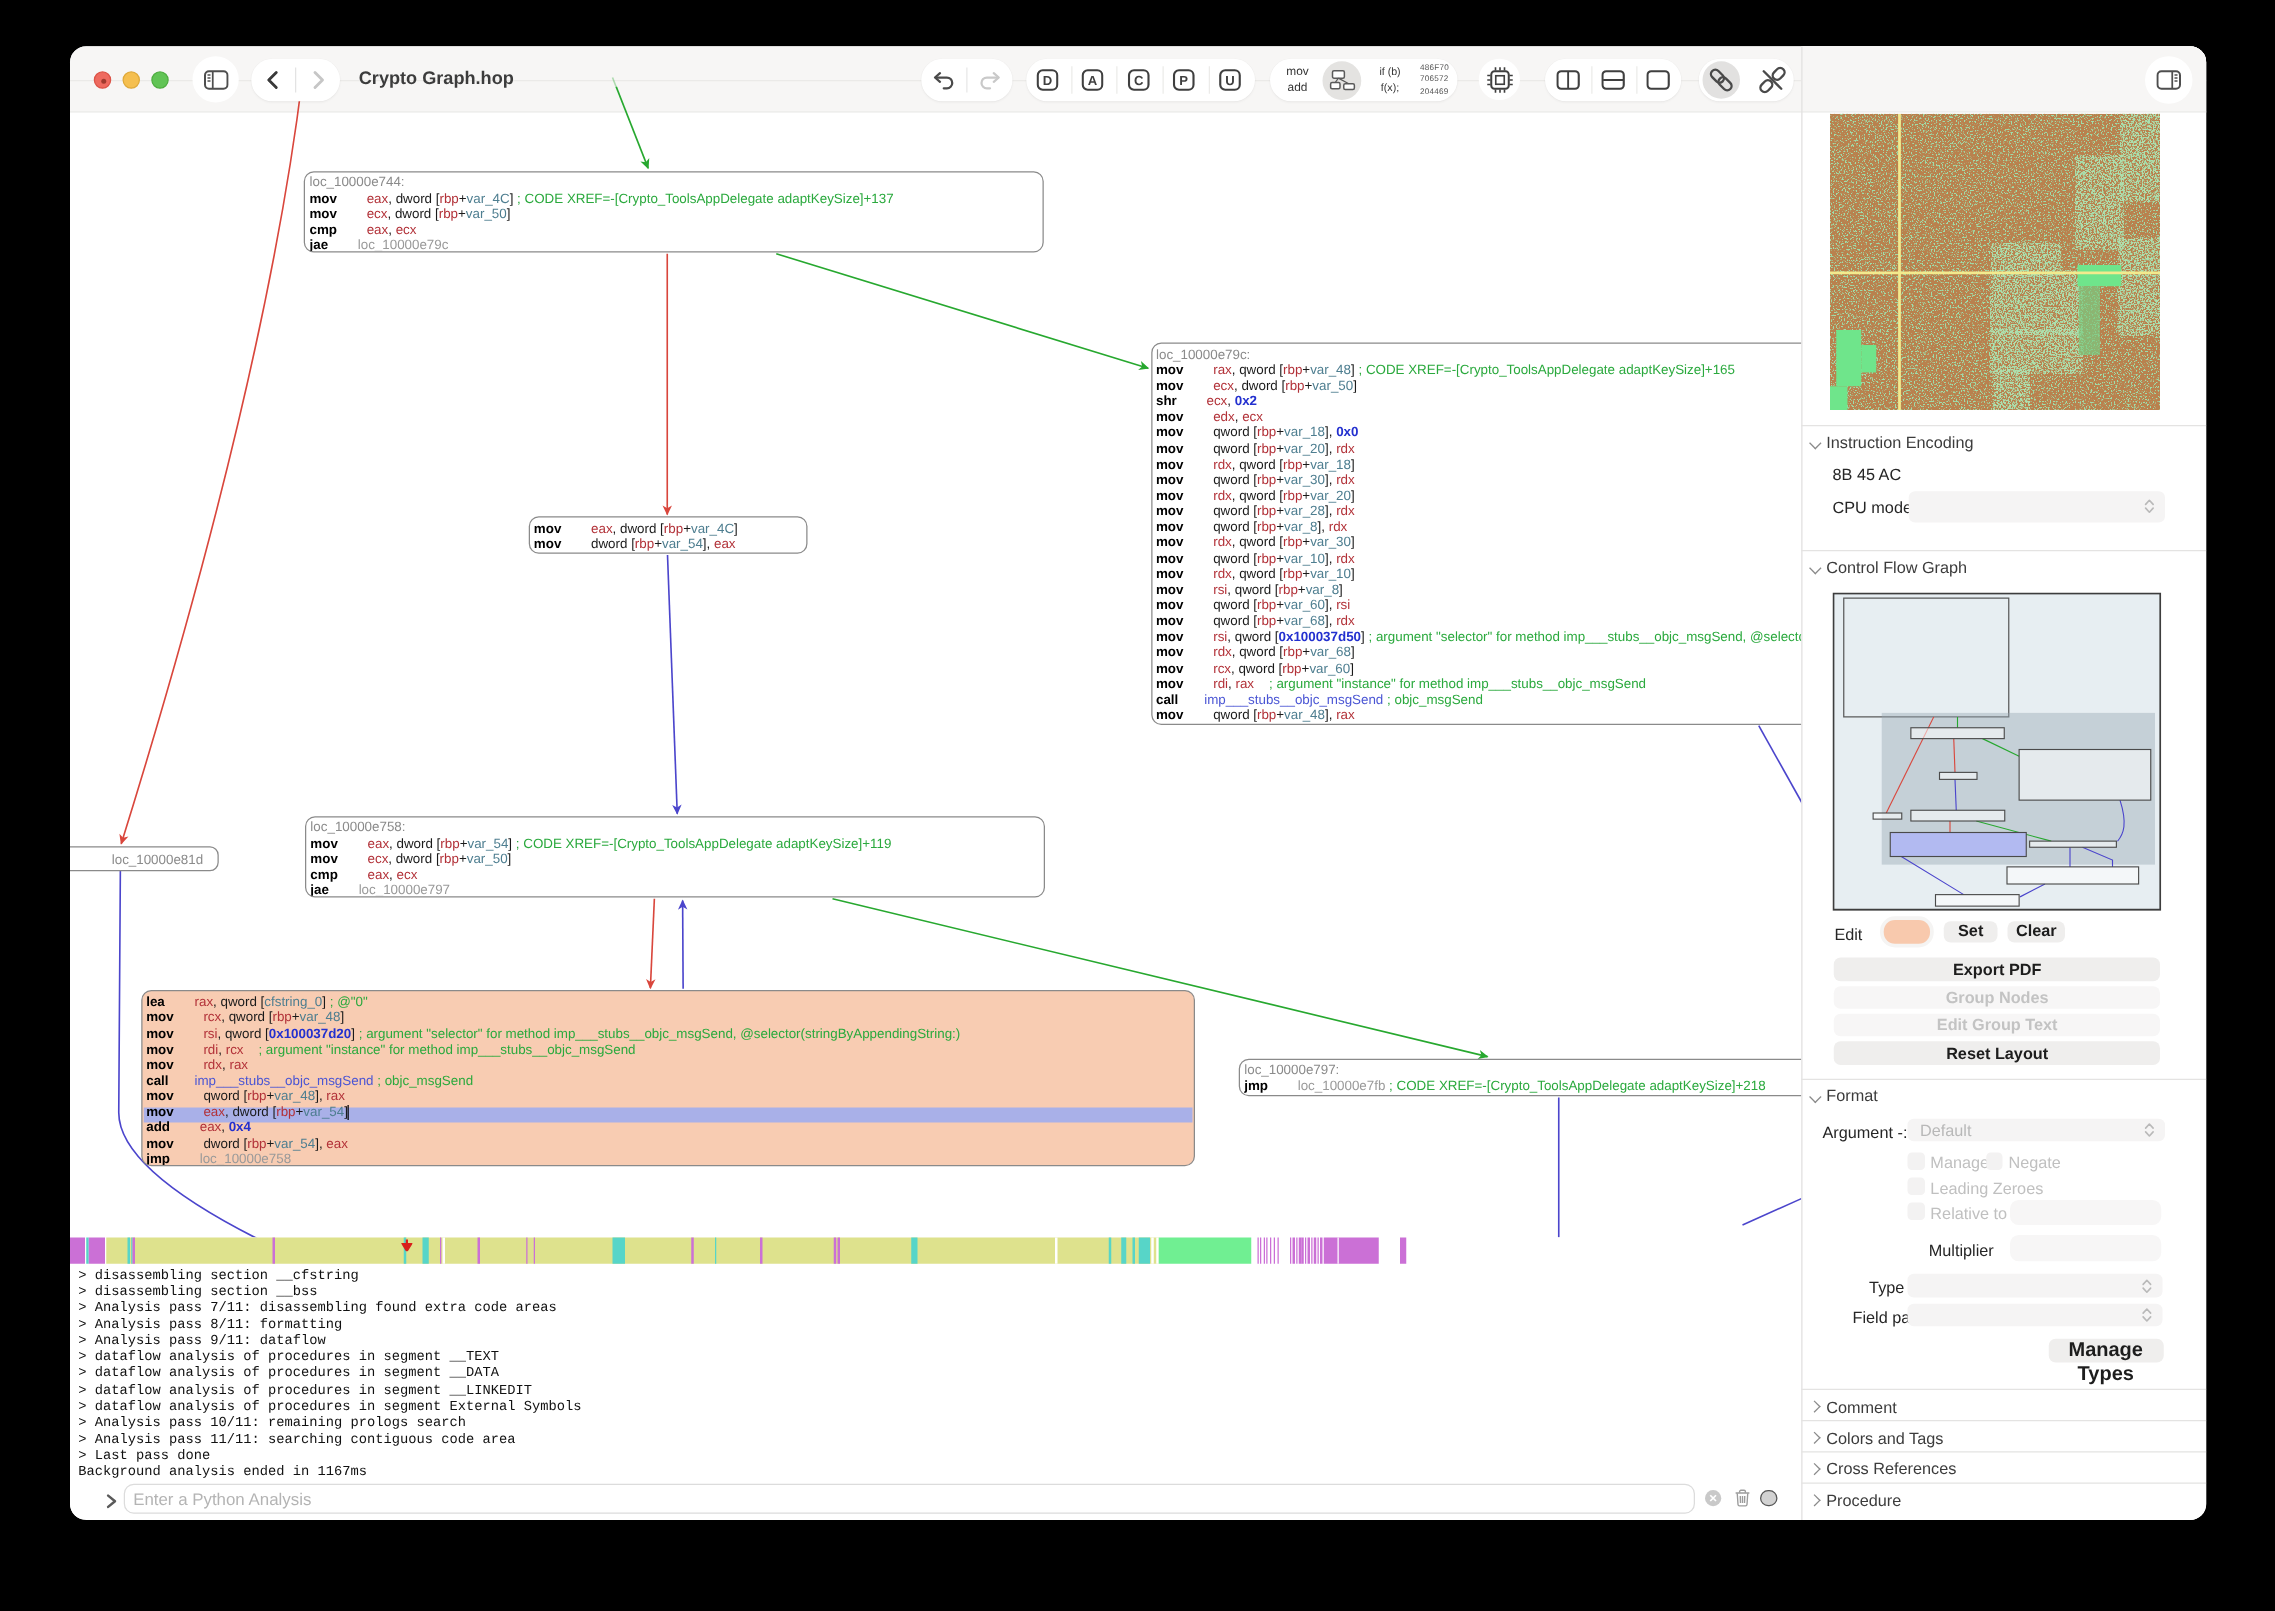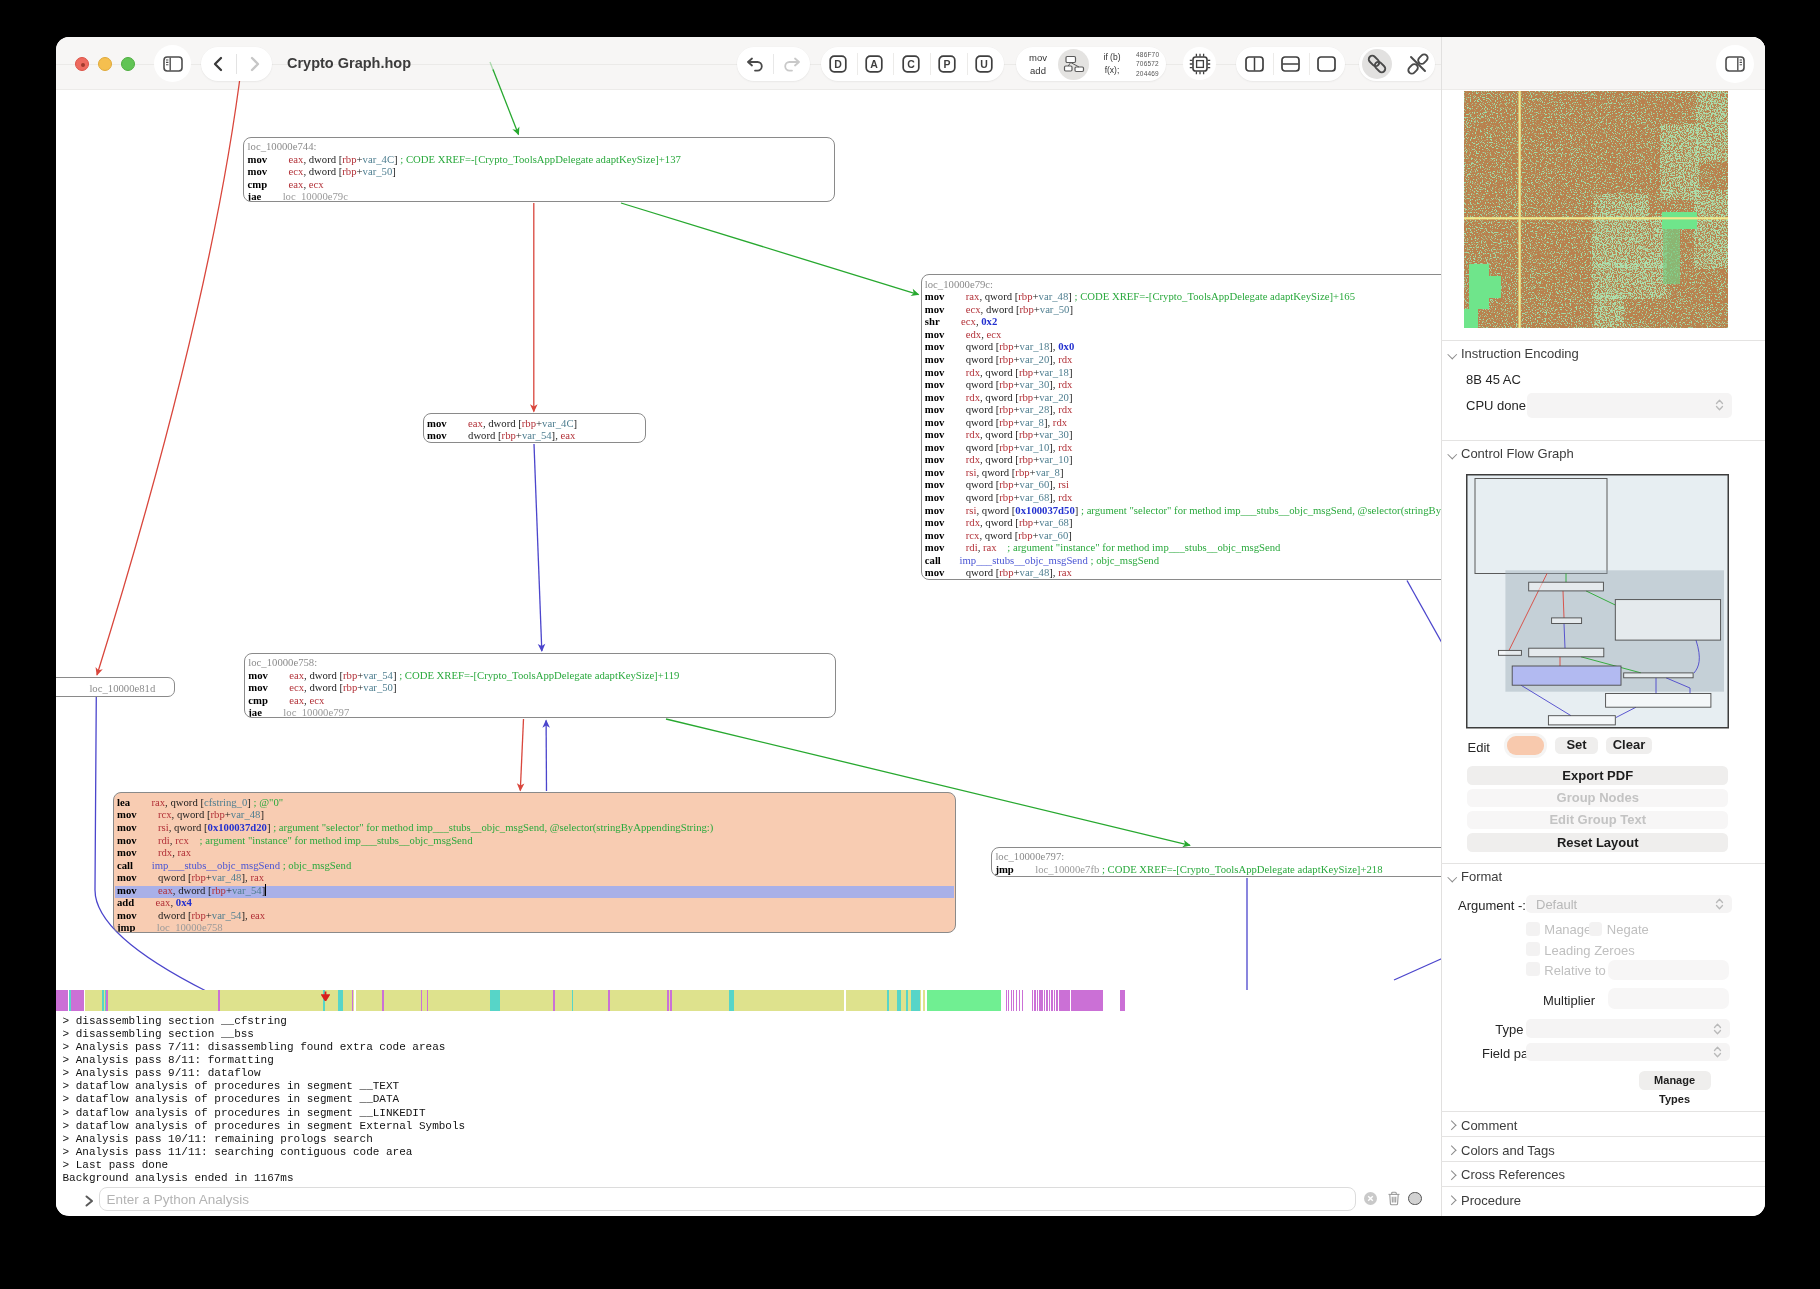--- a/index.html
+++ b/index.html
@@ -4,21 +4,21 @@
 html,body{width:1820px;height:1289px;background:#000;overflow:hidden}
 body{font-family:"Liberation Sans",sans-serif;position:relative}
 .win{position:absolute;left:56px;top:37px;width:1708.5px;height:1178.5px;background:#fff;border-radius:13px;overflow:hidden}
 .abs{position:absolute}
 .titlebar{position:absolute;left:0;top:0;width:100%;height:53px;background:#f7f6f5;z-index:1}
 .titlebar .hair{position:absolute;left:0;top:26.5px;width:100%;height:1px;background:#ebeae8}
 .titlebar .bot{position:absolute;left:0;bottom:0;width:100%;height:1px;background:#ecebe9}
 .tl{position:absolute;border-radius:50%;width:14.6px;height:14.6px;top:19.7px}
 svg.edges{position:absolute;left:0;top:0;z-index:2}
 .node{position:absolute;background:#fff;border:1px solid #8a8a8a;border-radius:8px;z-index:3;
- font-family:Liberation Serif, serif;font-size:10.7px;line-height:12.55px;white-space:pre;
+ font-family:Liberation Sans, sans-serif;font-size:10.7px;line-height:12.55px;white-space:pre;
  color:#1a1a1a;padding:2.5px 0 0 3.3px;overflow:hidden}
 .node .m{font-weight:bold;color:#000}
 .node .r{color:#b23138}
 .node .v{color:#4e7e90}
 .node .h{color:#2330cf;font-weight:bold}
 .node .c{color:#2aa93d}
 .node .g{color:#8b8b8b}
 .node .j{color:#9a9a9a}
 .node .b{color:#4a55d4}
 .hl{position:absolute;left:1px;right:1px;height:12.1px;background:#a9b0e8;z-index:-1}
@@ -379,21 +379,21 @@
 <rect x="199" y="138" width="17" height="55" fill="#79cc82" opacity="0.7"></rect>
 <rect x="5" y="173" width="20" height="45" fill="#6fe58b"></rect>
 <rect x="25" y="185" width="12" height="22" fill="#6fe58b"></rect>
 <rect x="0" y="218" width="14" height="19" fill="#6fe58b"></rect>
 <rect x="0" y="126.2" width="264" height="2.2" fill="#f3ea8d"></rect>
 <rect x="54.5" y="0" width="2.2" height="237" fill="#f3ea8d"></rect>
 </svg>
       <div class="divh" style="top:303.4px"></div>
       <div class="sb-h" style="left:7px;top:309px"><span class="chev d"></span>Instruction Encoding</div>
       <div class="dlabel" style="left:25px;top:334.5px">8B 45 AC</div>
-      <div class="dlabel" style="left:25px;top:360.5px">CPU done</div>
+      <div class="dlabel" style="left:25px;top:360.5px">CPU mode</div>
       <div class="dd" style="left:86px;top:356px;width:205px;height:24.5px">
         <span class="ddc"><svg width="9" height="12" viewBox="0 0 9 12" fill="none">
             <path d="M1.5 4.5 L4.5 1.2 L7.5 4.5 M1.5 7.5 L4.5 10.8 L7.5 7.5" stroke="#b9b9b9" stroke-width="1.3" fill="none" stroke-linecap="round" stroke-linejoin="round"></path>
           </svg></span>
       </div>
       <div class="divh" style="top:403.2px"></div>
       <div class="sb-h" style="left:7px;top:409px"><span class="chev d"></span>Control Flow Graph</div>
       <svg class="abs" style="left:25px;top:437px" width="263" height="254.5" viewBox="0 0 263 254.5">
 <rect x="0.75" y="0.75" width="261.5" height="253" fill="#e7eef2" stroke="#3d3d3d" stroke-width="1.5"></rect>
 <rect x="9" y="4.5" width="132" height="95" fill="none" stroke="#5a5a5a"></rect>
@@ -455,21 +455,21 @@
         <span class="ddc"><svg width="9" height="12" viewBox="0 0 9 12" fill="none">
             <path d="M1.5 4.5 L4.5 1.2 L7.5 4.5 M1.5 7.5 L4.5 10.8 L7.5 7.5" stroke="#b9b9b9" stroke-width="1.3" fill="none" stroke-linecap="round" stroke-linejoin="round"></path>
           </svg></span>
       </div>
       <div class="dlabel" style="left:41px;top:1008.5px">Field path</div>
       <div class="dd" style="left:85px;top:1005.7px;width:204px;height:18.2px">
         <span class="ddc"><svg width="9" height="12" viewBox="0 0 9 12" fill="none">
             <path d="M1.5 4.5 L4.5 1.2 L7.5 4.5 M1.5 7.5 L4.5 10.8 L7.5 7.5" stroke="#b9b9b9" stroke-width="1.3" fill="none" stroke-linecap="round" stroke-linejoin="round"></path>
           </svg></span>
       </div>
-      <div class="btn" style="left:197.6px;top:1033.9px;width:72px;height:19px;font-size:11px;line-height:19px;font-weight:bold">Manage Types</div>
+      <div class="btn" style="left:197.6px;top:1033.9px;width:92px;height:19px;font-size:16px;line-height:19px;font-weight:bold">Manage Types</div>
       <div class="divh" style="top:1074px"></div>
       <div class="divh" style="top:1099px"></div>
       <div class="divh" style="top:1124px"></div>
       <div class="divh" style="top:1149px"></div>
       <div class="sb-h" style="left:7px;top:1080.5px"><span class="chev r"></span>Comment</div>
       <div class="sb-h" style="left:7px;top:1105.5px"><span class="chev r"></span>Colors and Tags</div>
       <div class="sb-h" style="left:7px;top:1130px"><span class="chev r"></span>Cross References</div>
       <div class="sb-h" style="left:7px;top:1155.5px"><span class="chev r"></span>Procedure</div>
     </div>
 </div>

